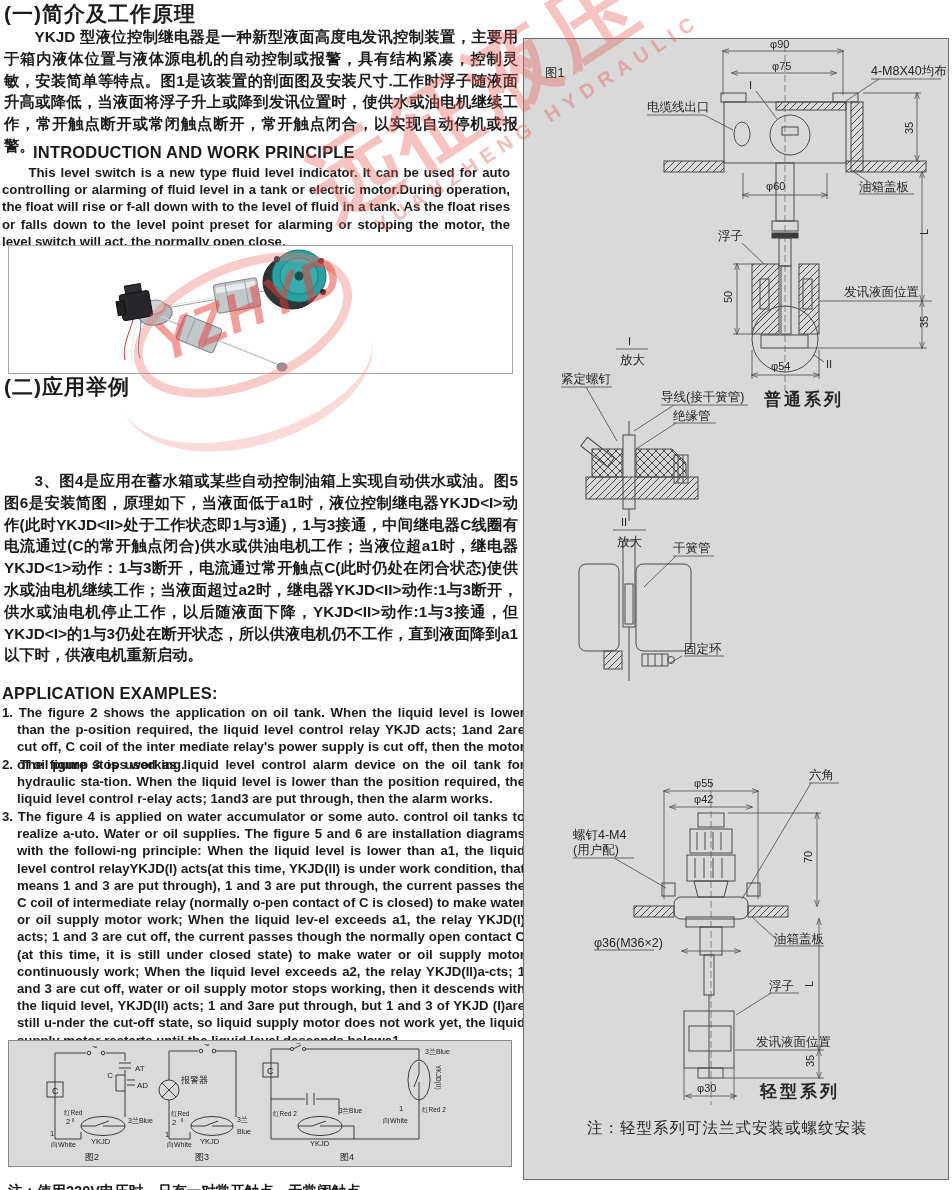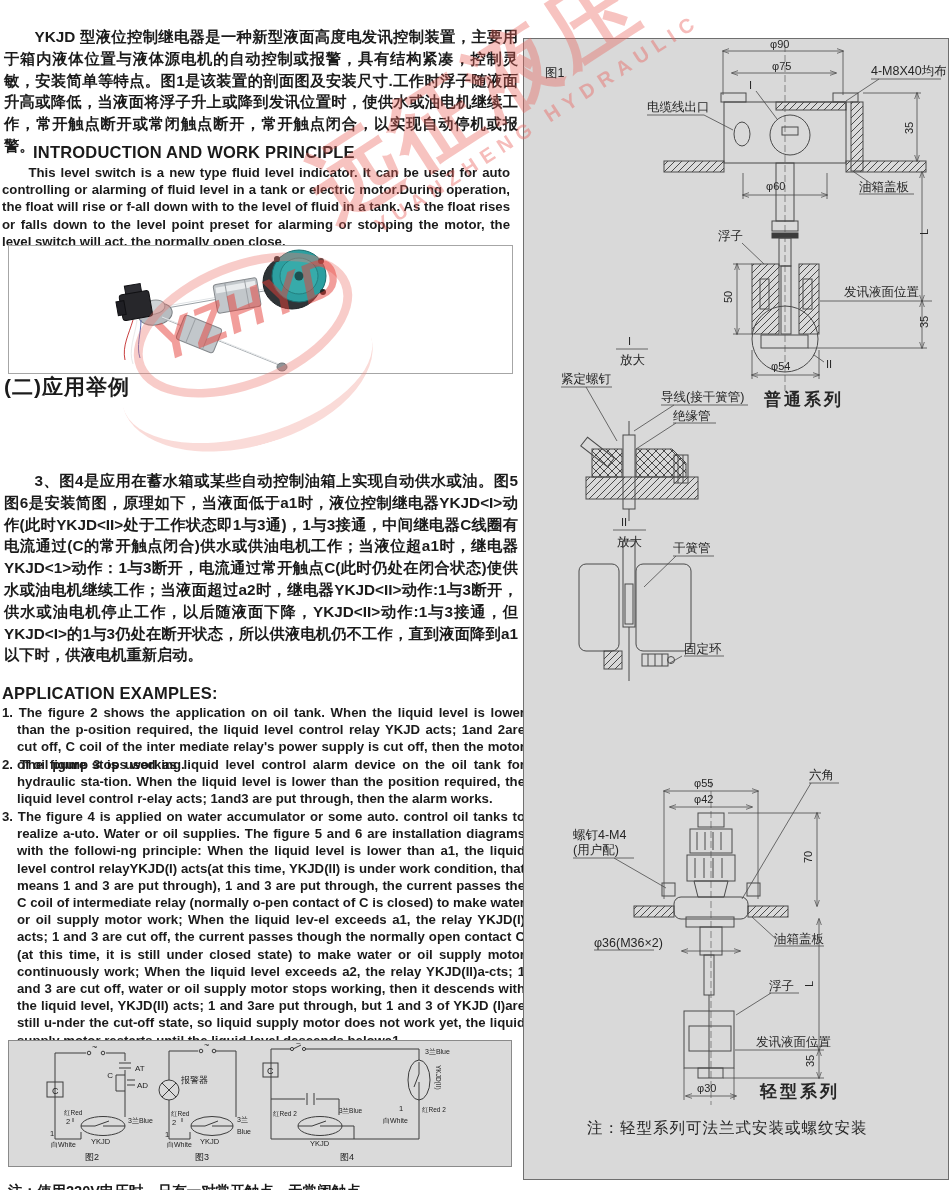--- a/index.html
+++ b/index.html
@@ -44,20 +44,21 @@
      {stroke:#3c3c3c;fill:none;stroke-width:1;}
   .cir-svg text{stroke:none;fill:#222;font-family:"Liberation Sans",sans-serif;}
   
   .photo-svg *{stroke-width:1;}
 </style>
 </head>
 <body>
 
 <div class="page">
 
+  <h1 class="abs h-cn" style="left:4px;top:0px;">(一)简介及工作原理</h1>
 
   <p class="abs zh" style="left:4px;top:26px;"><b>YKJD</b><span> 型液位控制继电器是一种新型液面高度电发讯控制装置，主要用于箱内液体位置与液体源电机的自动控制或报警，具有结构紧凑，控制灵敏，安装简单等特点。图1是该装置的剖面图及安装尺寸.工作时浮子随液面升高或降低，当液面将浮子升上或降到发讯位置时，使供水或油电机继续工作，常开触点断开或常闭触点断开，常开触点闭合，以实现自动停机或报警。</span></p>
 
   <h2 class="abs en-title" style="left:2px;top:143px;margin-left:31px;">INTRODUCTION AND WORK PRINCIPLE</h2>
 
   <p class="abs en en-ind" style="left:2px;top:164px;">This level switch is a new type fluid level indicator. It can be used for auto controlling or alarming of fluid level in a tank or electric motor.During operation, the float will rise or f-all down with to the level of fluid in a tank. As the float rises or falls down to the level point preset for alarming or stopping the motor, the level switch will act, the normally open close.</p>
 
   <div class="abs photo-box" style="left:8px;top:245px;width:503px;height:127px;">
     <svg class="photo-svg" width="503" height="127" viewBox="0 0 503 127">
 

